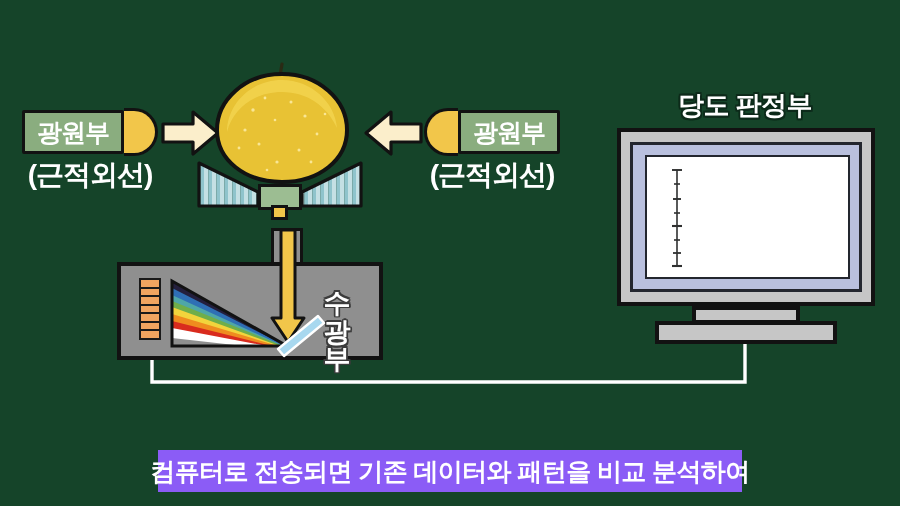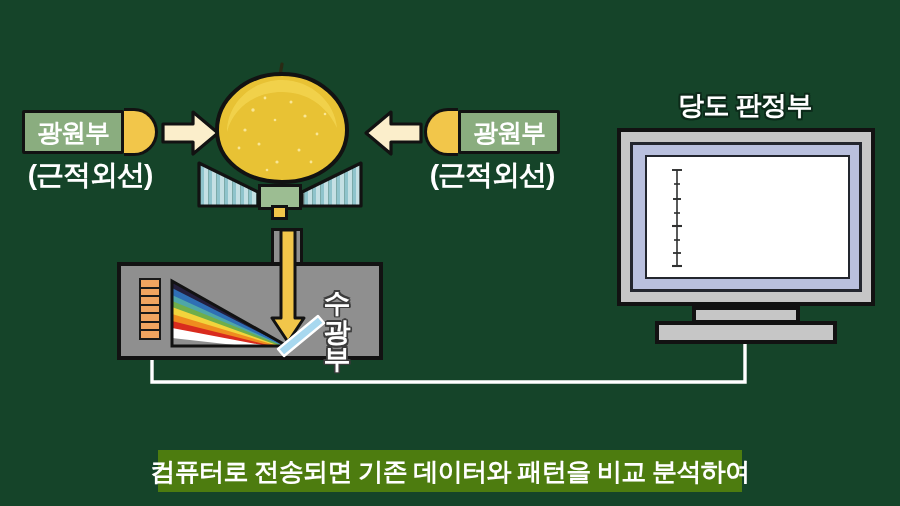--- a/index.html
+++ b/index.html
@@ -126,21 +126,21 @@
     background: #c6c6c6;
     border: 4px solid #121212;
     box-sizing: border-box;
   }
 
   
   .cable { stroke: #ffffff; fill: none; stroke-width: 3.4; }
 
   
   #caption-bar {
-    background: #4d7c0f;
+    background: #8b5cf6;
     display: flex;
     align-items: center;
     justify-content: center;
   }
   #caption-bar span {
     font-size: 25px;
     font-weight: bold;
     color: #ffffff;
     letter-spacing: -0.6px;
     white-space: nowrap;

